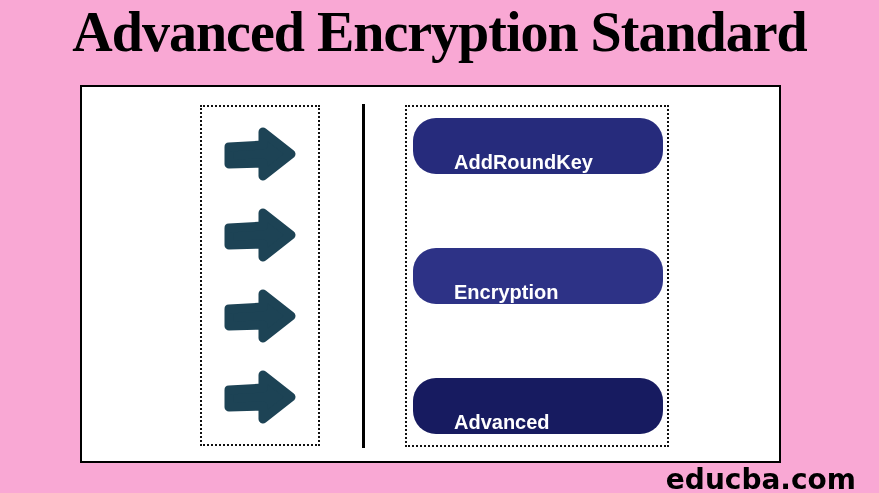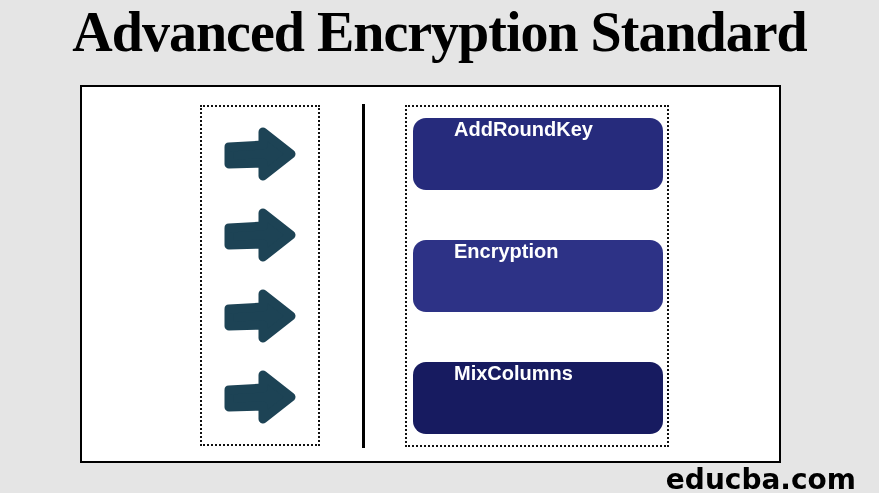--- a/index.html
+++ b/index.html
@@ -1,21 +1,21 @@
 <!DOCTYPE html>
 <html><head>
 <meta charset="utf-8">
 <style>
   * { margin: 0; padding: 0; box-sizing: border-box; }
   html, body { background: #ffffff; }
   .canvas {
     position: relative;
     width: 879px;
     height: 493px;
-    background: #e5e5e5;
+    background: #f9a8d4;
     overflow: hidden;
     font-family: "Liberation Sans", sans-serif;
   }
   .title {
     position: absolute;
     top: 0px;
     left: 0;
     width: 100%;
     text-align: center;
     font-family: "Liberation Serif", serif;
@@ -67,24 +67,24 @@
     width: 264px;
     height: 342px;
     border: 2px dotted #111111;
     display: flex;
     flex-direction: column;
     justify-content: space-between;
     padding: 11px 6px;
   }
   .step {
     width: 250px;
-    height: 72px;
-    border-radius: 13px;
+    height: 56px;
+    border-radius: 23px;
     display: flex;
-    align-items: flex-start;
+    align-items: flex-end;
     padding-left: 41px;
   }
   .step-label {
     color: #ffffff;
     font-weight: 700;
     font-size: 20px;
     letter-spacing: 0px;
     white-space: nowrap;
   }
   .watermark {
@@ -124,21 +124,21 @@
     <div class="divider" style="left:280px; top:17px;"></div>
 
     <div class="steps-box" style="left:323px; top:18px;">
       <div class="step" style="background-color: rgb(38, 43, 124);">
         <span class="step-label">AddRoundKey</span>
       </div>
       <div class="step" style="background-color: rgb(45, 50, 134);">
         <span class="step-label">Encryption</span>
       </div>
       <div class="step" style="background-color: rgb(23, 27, 96);">
-        <span class="step-label">MixColumns</span>
+        <span class="step-label">Advanced</span>
       </div>
     </div>
 
   </div>
 
   <div class="watermark">educba.com</div>
 
 </div>
 
 </body></html>

